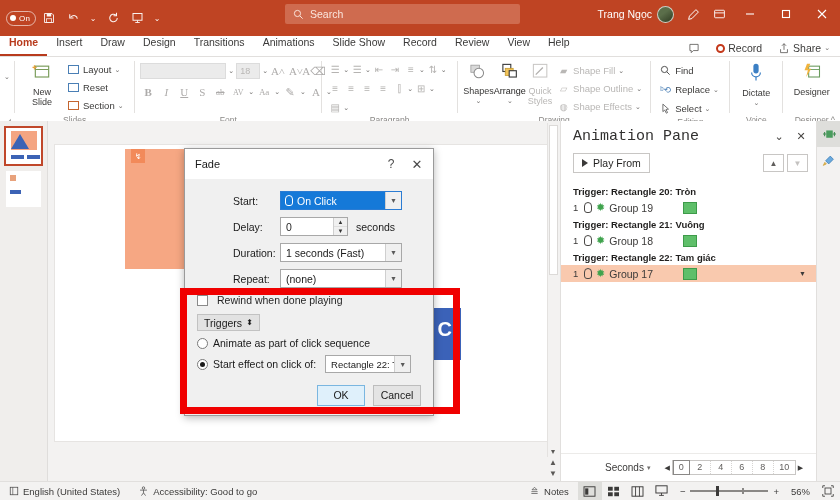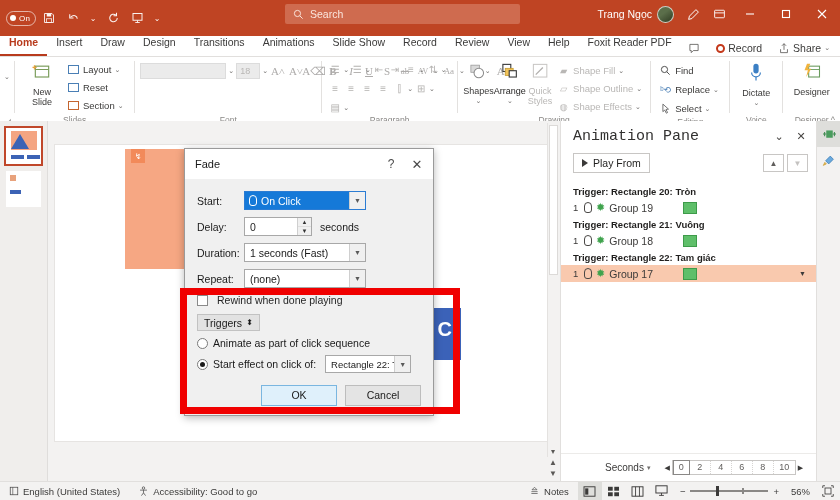--- a/index.html
+++ b/index.html
@@ -228,21 +228,21 @@
   .dlg-tab {
     font-size:10px; padding:0 7px; line-height:17px; color:#1a1a1a; cursor:pointer;
     border:1px solid transparent;
   }
   .dlg-tab.active {
     background:#f0f0f0; border:1px solid #c4c4c4; border-bottom-color:#f0f0f0;
     position:relative; top:0; font-weight:400;
   }
   .dlg-body { background:#f0f0f0; padding:10px 12px 0 12px; }
   .frow { display:flex; align-items:center; height:23px; margin-bottom:3px; }
-  .flabel { width:47px; font-size:10.5px; color:#1a1a1a; }
+  .flabel { width:47px; font-size:10.5px; color:#1a1a1a;margin-left:36px; }
   .combo {
     height:19px; border:1px solid #a8a8a8; background:#fff; display:flex; align-items:center;
     font-size:10.5px; color:#1a1a1a; position:relative;
   }
   .combo .val { padding-left:5px; flex:1; white-space:nowrap; overflow:hidden; }
   .combo-arrow {
     width:16px; height:100%; border-left:1px solid #cfcfcf; background:#f0f0f0;
     display:flex; align-items:center; justify-content:center; font-size:7px; color:#5a5a5a;
   }
   .combo.sel-blue { border-color:#2b7cd3; }
@@ -273,21 +273,21 @@
   .radio { width:11px; height:11px; border-radius:50%; border:1px solid #7a7a7a; background:#fff; position:relative; flex:none; }
   .radio.on::after {
     content:''; position:absolute; left:2px; top:2px; width:5px; height:5px; border-radius:50%; background:#1a1a1a;
   }
   .radio.dis { border-color:#bdbdbd; background:#f4f4f4; }
   .dlg-foot {
     position:absolute; left:0; right:0; bottom:0; height:40px; background:#f0f0f0;
     display:flex; align-items:center; justify-content:flex-end; gap:8px; padding-right:12px;
   }
   .dbtn {
-    width:76px; height:21px; font-size:10.5px; display:flex; align-items:center; justify-content:center;
+    width:48px; height:21px; font-size:10.5px; display:flex; align-items:center; justify-content:center;
     border:1px solid #bdbdbd; background:#e4e4e4; color:#1a1a1a; cursor:pointer;
   }
   .dbtn.primary { background:#dff0fb; border-color:#7ab6e0; }
 
   .redbox {
     position:absolute; left:180px; top:288px; width:280px; height:126px;
     border:7px solid #f00000; z-index:60; pointer-events:none;
   }
 
   
@@ -390,21 +390,20 @@
   <div class="tab">Insert</div>
   <div class="tab">Draw</div>
   <div class="tab">Design</div>
   <div class="tab">Transitions</div>
   <div class="tab">Animations</div>
   <div class="tab">Slide Show</div>
   <div class="tab">Record</div>
   <div class="tab">Review</div>
   <div class="tab">View</div>
   <div class="tab">Help</div>
-  <div class="tab">Foxit Reader PDF</div>
   <div class="tabbar-right">
     <div class="tb-pill">
       <svg width="12" height="11" viewBox="0 0 16 16">
           <path d="M2 2h12v9H7l-3 3v-3H2z" fill="none" stroke="#5c5a58" stroke-width="1.2"></path>
         </svg>
     </div>
     <div class="tb-pill">
       <span class="rec-dot"></span>
       <span>Record</span>
     </div>
@@ -464,21 +463,21 @@
           <span>Section</span>
           <span class="chev">⌄</span>
         </div>
       </div>
     </div>
     <div class="rgroup-label">Slides</div>
   </div>
   <div class="rdiv"></div>
 
   <div class="rgroup" style="width:186px">
-    <div class="rgroup-body" style="flex-direction:row;gap:3px;padding-top:5px">
+    <div class="rgroup-body" style="flex-direction:column;gap:3px;padding-top:5px">
       <div class="fontrow">
         <div class="fontbox" style="width:86px">
           <span></span>
         </div>
         <span class="chev">⌄</span>
         <div class="fontbox" style="width:24px">
           <span>18</span>
         </div>
         <span class="chev">⌄</span>
         <div class="ftool g">A˄</div>

